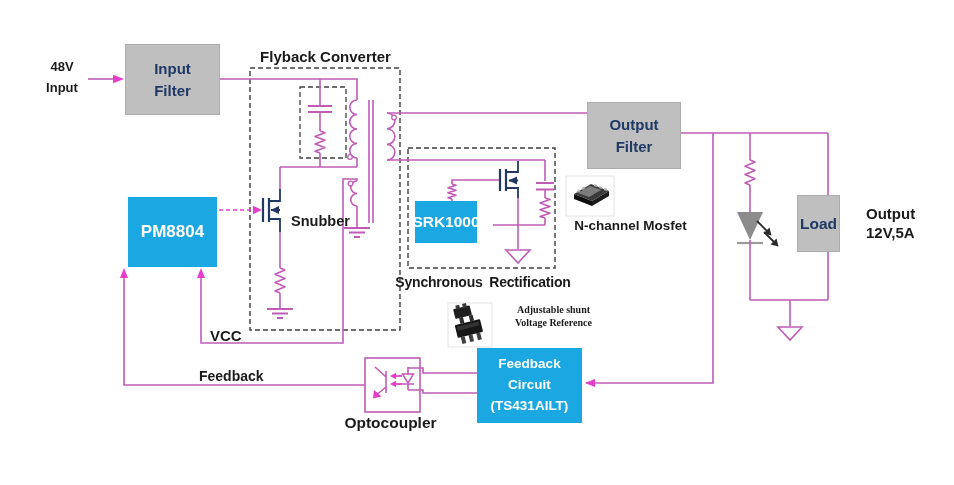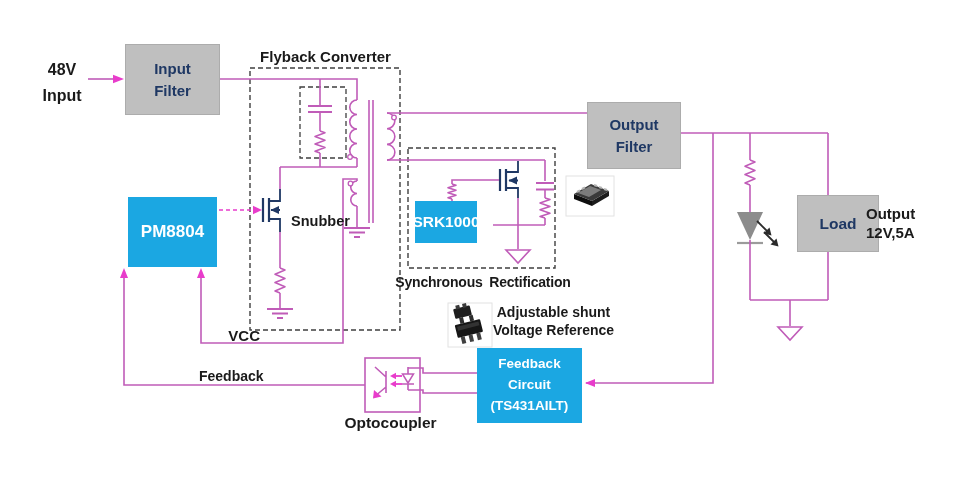--- a/index.html
+++ b/index.html
@@ -219,53 +219,54 @@
 
   <div class="blk blue" style="left:415px;top:201px;width:62px;height:42px;font-size:15.5px;">
     <span>SRK1000</span>
   </div>
 
   <div class="blk gray" style="left:587px;top:102px;width:94px;height:67px;font-size:15px;line-height:1.45;">
     <span>Output</span>
     <span>Filter</span>
   </div>
 
-  <div class="blk gray" style="left:797px;top:195px;width:82px;height:57px;font-size:15.5px;">
+  <div class="blk gray" style="left:797px;top:195px;width:43px;height:57px;font-size:15.5px;">
     <span>Load</span>
   </div>
 
   <div class="blk blue" style="left:477px;top:348px;width:105px;height:75px;font-size:13.5px;line-height:1.55;">
     <span>Feedback</span>
     <span>Circuit</span>
     <span>(TS431AILT)</span>
   </div>
 
-  <div class="lbl ctr" style="left:22px;top:57px;width:80px;font-size:16px;line-height:1.6;">
+  <div class="lbl ctr" style="left:22px;top:57px;width:80px;font-size:13px;line-height:1.6;">
     <div>48V</div>
     <div>Input</div>
   </div>
 
   <div class="lbl ctr" style="left:248px;top:48px;width:155px;font-size:15px;">Flyback Converter</div>
 
   <div class="lbl ctr" style="left:283px;top:166px;width:75px;font-size:14.5px;margin-top:47px;">Snubber</div>
 
   <div class="lbl ctr" style="left:393px;top:274px;width:180px;font-size:14px;letter-spacing:-0.2px;word-spacing:3px;white-space:nowrap;">Synchronous Rectification</div>
 
   <div class="lbl ctr" style="left:553px;top:217px;width:155px;font-size:13.5px;line-height:1.3;">
-  </div>
-
-  <div class="lbl ctr" style="left:486px;top:303px;width:135px;font-size:14px;line-height:1.3;">
+    <div>N-channel Mosfet</div>
+  </div>
+
+  <div class="lbl ctr" style="left:486px;top:303px;width:135px;font-size:10px;line-height:1.3;font-family:Liberation Serif, serif;">
     <div>Adjustable shunt</div>
     <div>Voltage Reference</div>
   </div>
 
   <div class="lbl" style="left:866px;top:205px;width:75px;font-size:15px;line-height:1.25;">
     <div>Output</div>
     <div>12V,5A</div>
   </div>
 
-  <div class="lbl" style="left:210px;top:327px;width:50px;font-size:15px;text-align:right;">VCC</div>
+  <div class="lbl" style="left:210px;top:327px;width:50px;font-size:15px;">VCC</div>
 
   <div class="lbl" style="left:199px;top:368px;width:75px;font-size:14px;">Feedback</div>
 
   <div class="lbl ctr" style="left:333px;top:414px;width:115px;font-size:15.5px;">Optocoupler</div>
 
 </div>
 
 </body></html>

